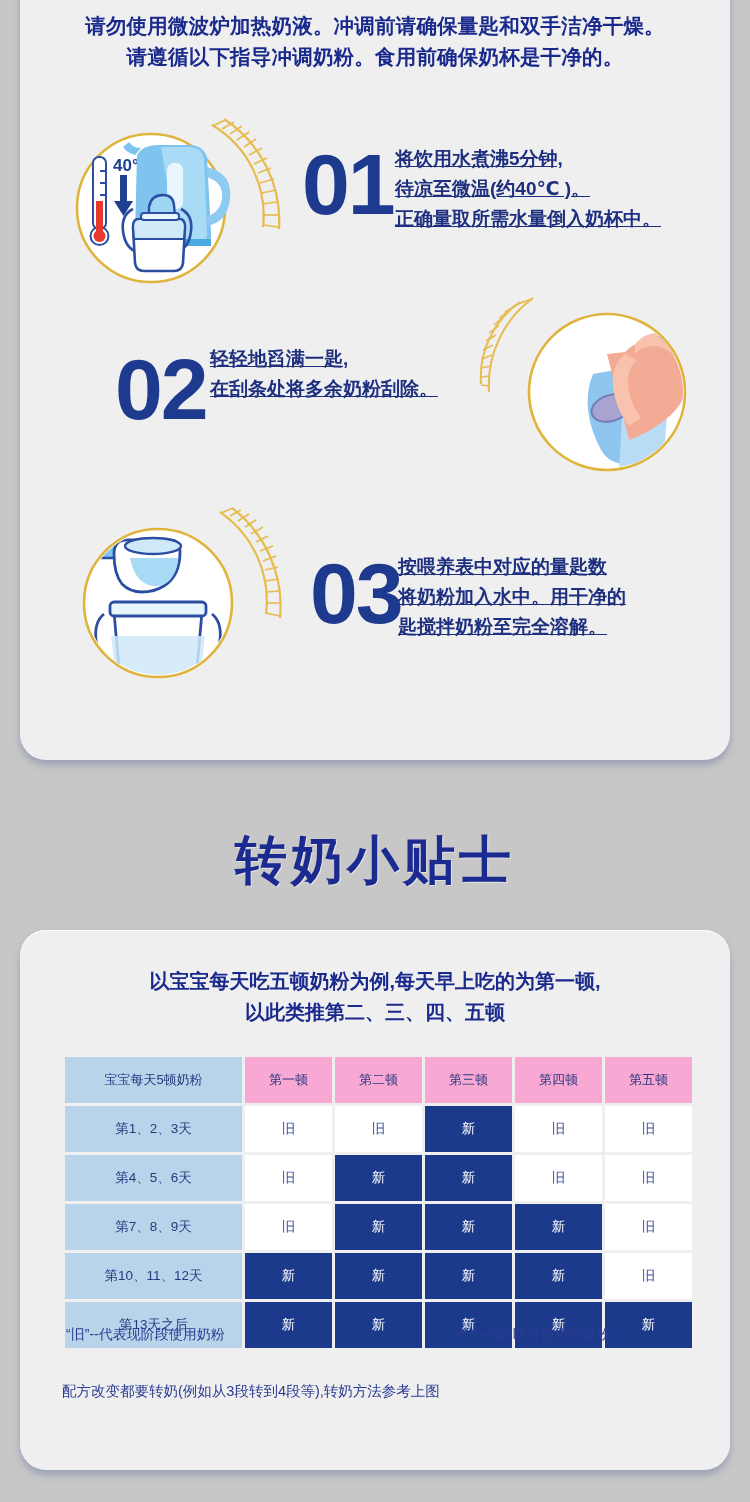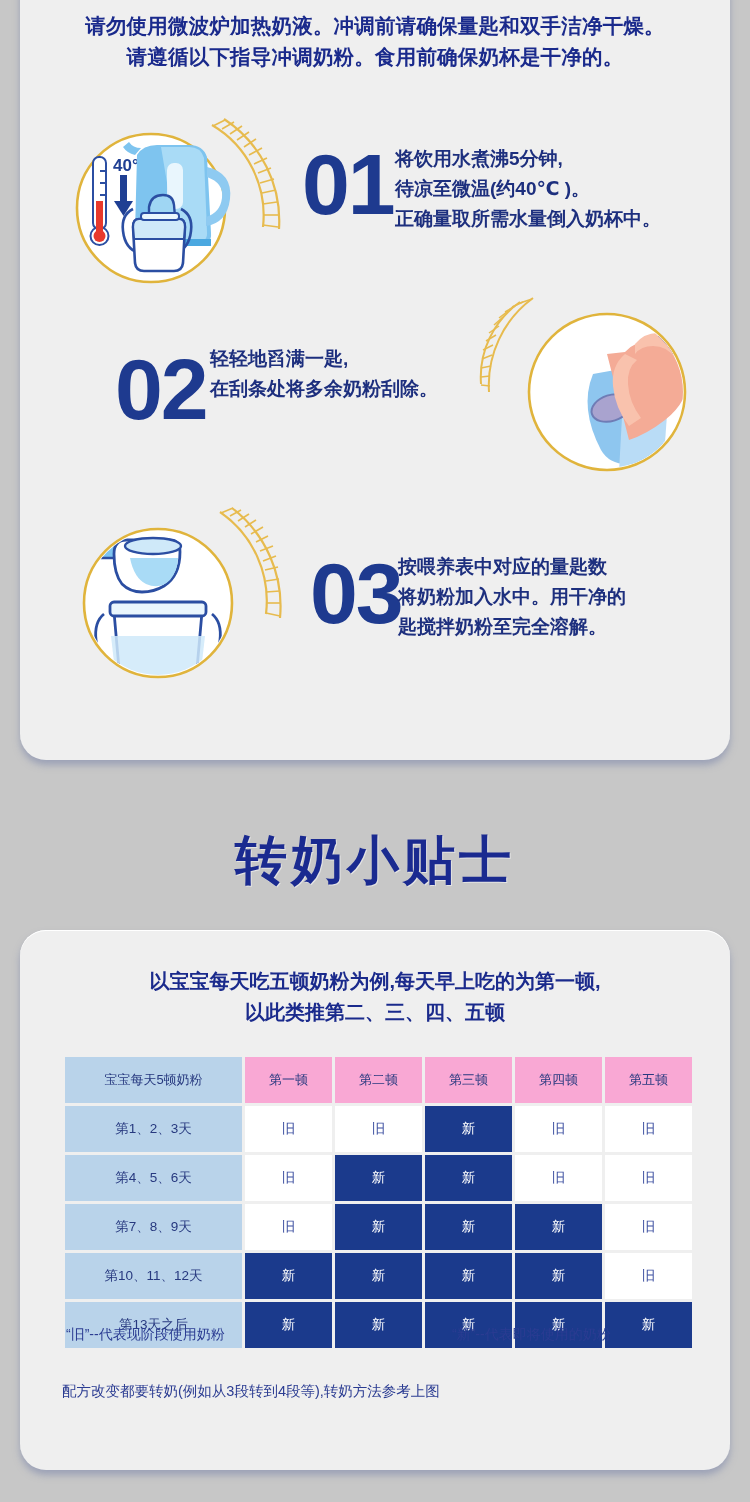--- a/index.html
+++ b/index.html
@@ -37,21 +37,21 @@
 
   .step-num{
     position:absolute;color:#1e3a8f;font-weight:bold;
     font-size:86px;line-height:86px;letter-spacing:-2px;
     font-family:"Liberation Sans","DejaVu Sans",sans-serif;
   }
   .step-text{
     position:absolute;color:#1d2f7e;font-weight:bold;
     font-size:19px;line-height:30px;white-space:nowrap;
   }
-  .step-text div{white-space:nowrap;}
+  .step-text div{white-space:nowrap;text-decoration:underline;}
 
   
   #step-1 .icon-wrap{position:absolute;left:55px;top:6px;}
   #step-1 .step-num{left:282px;top:32px;}
   #step-1 .step-text{left:375px;top:35px;}
   
   #step-2 .step-num{left:95px;top:50px;}
   #step-2 .step-text{left:190px;top:48px;}
   #step-2 .icon-wrap{position:absolute;left:455px;top:0px;}
   

